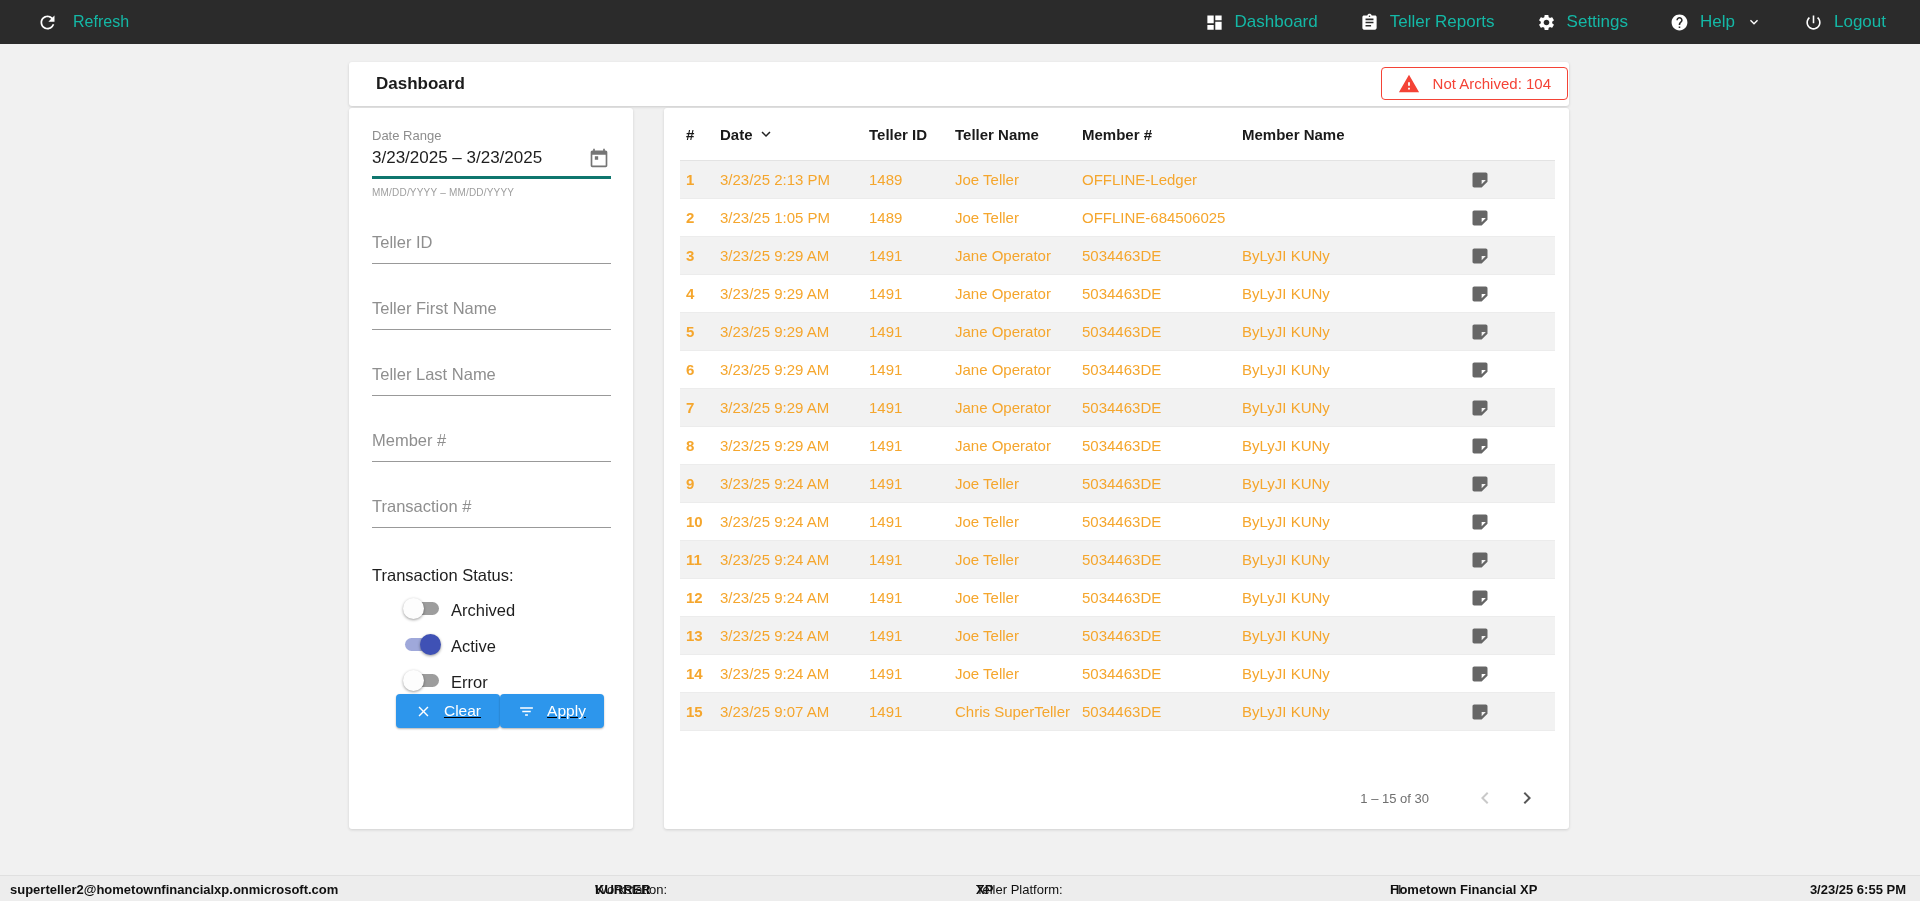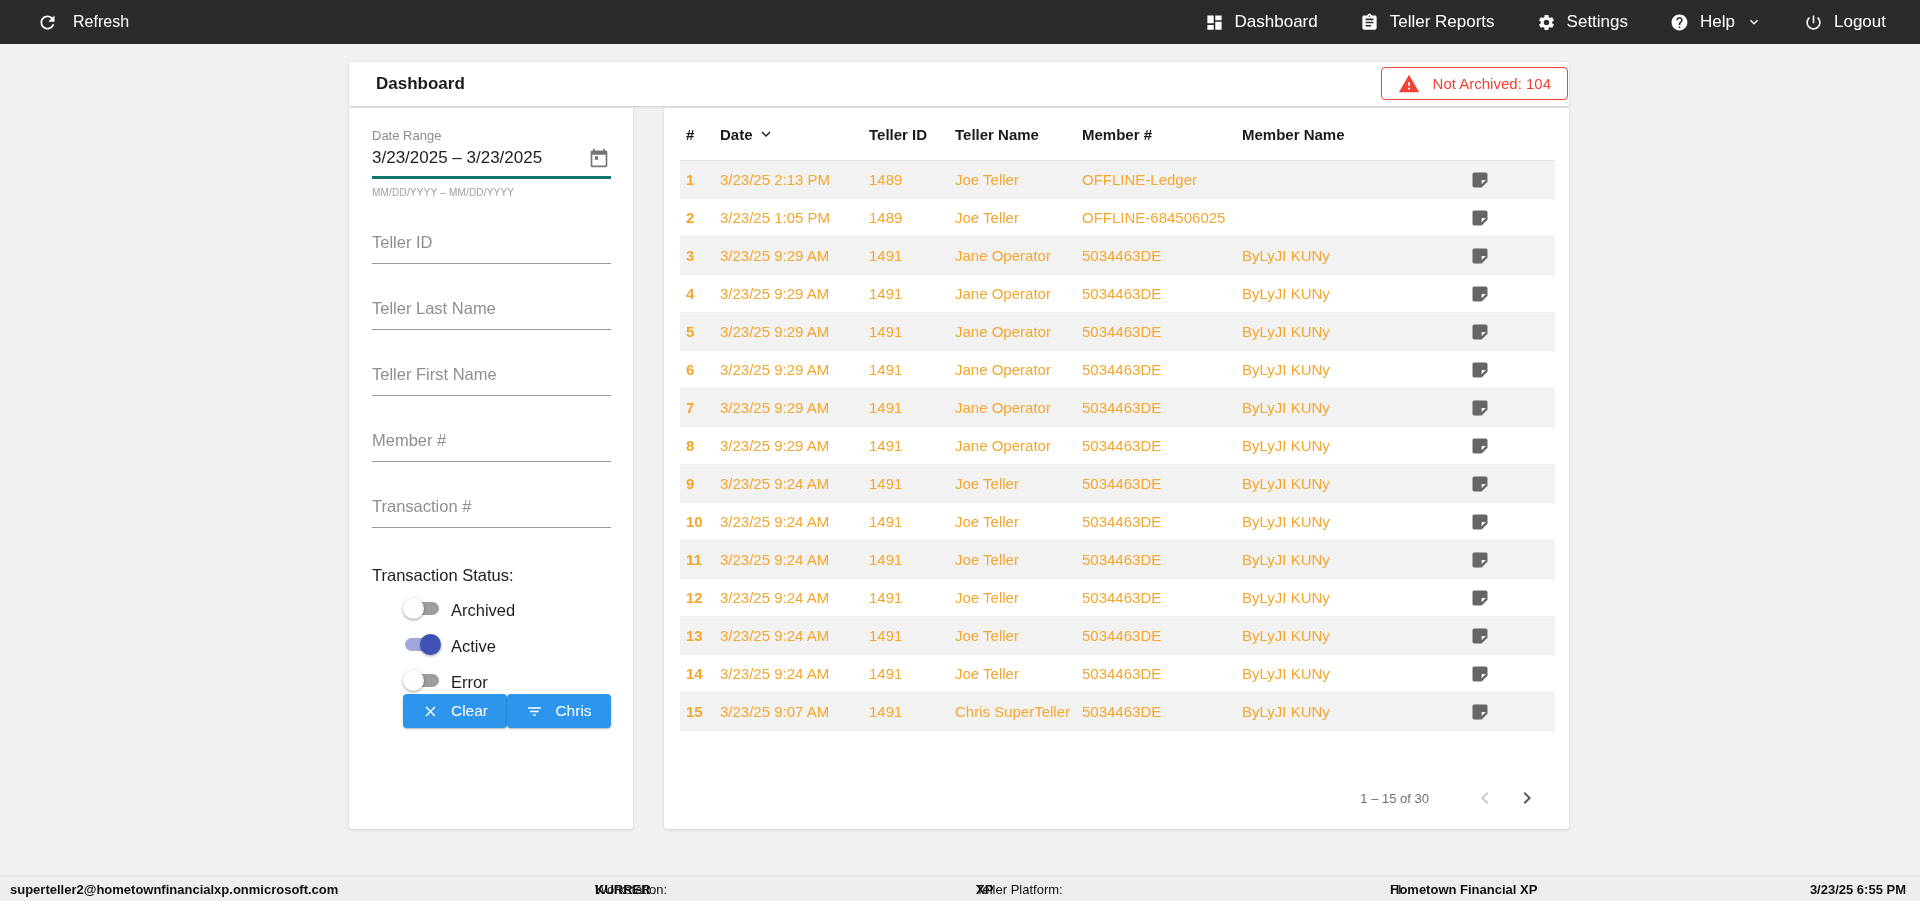--- a/index.html
+++ b/index.html
@@ -4,21 +4,21 @@
 <style>
   html,body{margin:0;padding:0;}
   body{
     width:1920px;height:901px;position:relative;overflow:hidden;
     background:#f1f1f1;font-family:"Liberation Sans",sans-serif;
     -webkit-font-smoothing:antialiased;
   }
   svg{display:block;}
 
   
-  .navbar{position:absolute;top:0;left:0;right:0;height:44px;background:#2b2b2b;color:#ffffff;display:flex;align-items:center;z-index:5;}
+  .navbar{position:absolute;top:0;left:0;right:0;height:44px;background:#2b2b2b;color:#14b8a6;display:flex;align-items:center;z-index:5;}
   .nav-left{display:flex;align-items:center;gap:15px;margin-left:37px;cursor:pointer;}
   .nav-right{margin-left:auto;display:flex;align-items:center;gap:42px;margin-right:34px;}
   .nav-item{display:flex;align-items:center;gap:11px;font-size:17px;cursor:pointer;white-space:nowrap;}
   .nav-item svg,.nav-left svg{fill:#fff;}
 
   
   .header-card{position:absolute;left:349px;top:62px;width:1220px;height:44px;background:#fff;border-radius:3px;box-shadow:0 1px 3px rgba(0,0,0,.16);}
   .page-title{position:absolute;left:27px;top:50%;transform:translateY(-50%);font-size:17px;font-weight:bold;color:#1b1b1b;}
   .badge{position:absolute;right:1px;top:5px;height:33px;box-sizing:border-box;border:1px solid #f44336;border-radius:4px;background:#fff;display:flex;align-items:center;gap:13px;padding:0 16px;color:#f44336;font-size:15px;white-space:nowrap;}
   .badge svg{fill:#f44336;}
@@ -36,21 +36,21 @@
   .f-field input::placeholder{color:#8f8f8f;opacity:1;}
   .status-label{margin-top:38px;font-size:16.5px;color:#1e1e1e;}
   .toggle-row{display:flex;align-items:flex-start;margin-left:33px;margin-top:16px;height:24px;cursor:pointer;}
   .toggle-row + .toggle-row{margin-top:12px;}
   .switch{position:relative;width:34px;height:15px;flex:0 0 auto;}
   .switch .track{position:absolute;left:0;top:1px;width:34px;height:13px;border-radius:7px;background:#9d9d9d;}
   .switch .thumb{position:absolute;top:-3px;left:-2px;width:21px;height:21px;border-radius:50%;background:#fdfdfd;box-shadow:0 1px 3px rgba(0,0,0,.4);}
   .toggle-row.on .track{background:#9fa8da;}
   .toggle-row.on .thumb{left:auto;right:-2px;background:#3f51b5;}
   .toggle-label{margin-left:12px;font-size:16.5px;color:#1e1e1e;}
-  .btn-row{position:absolute;left:40px;right:22px;top:586px;display:flex;justify-content:flex-end;}
+  .btn-row{position:absolute;left:40px;right:22px;top:586px;display:flex;justify-content:center;text-decoration:underline;}
   .btn{width:104px;height:34px;border:none;border-radius:4px;background:#2d96ec;color:#fff;font-family:inherit;font-size:15.5px;display:flex;align-items:center;justify-content:center;gap:12px;cursor:pointer;box-shadow:0 1px 2px rgba(0,0,0,.3);}
   .btn svg{fill:#fff;}
 
   
   .table-card{position:absolute;left:664px;top:108px;width:905px;height:721px;background:#fff;border-radius:3px;box-shadow:0 1px 3px rgba(0,0,0,.14);box-sizing:border-box;padding:0 14px 0 16px;}
   .t-header{display:flex;align-items:center;height:52px;border-bottom:1px solid #e3e3e3;font-size:15px;font-weight:bold;color:#1a1a1a;}
   .t-header .hcell{display:flex;align-items:center;gap:4px;cursor:pointer;}
   .t-header svg{fill:#222;}
   .cell{box-sizing:border-box;overflow:hidden;white-space:nowrap;}
   .c-num{width:40px;padding-left:6px;}
@@ -143,22 +143,22 @@
     <input class="date-input" type="text" value="3/23/2025 – 3/23/2025" style="">
     <button class="cal-btn">
       <svg width="20" height="20" viewBox="0 0 24 24">
           <path d="M20 3h-1V1h-2v2H7V1H5v2H4c-1.1 0-2 .9-2 2v16c0 1.1.9 2 2 2h16c1.1 0 2-.9 2-2V5c0-1.1-.9-2-2-2zm0 18H4V8h16v13zM7 10h4v4H7v-4z"></path>
         </svg>
     </button>
   </div>
   <div class="f-hint">MM/DD/YYYY – MM/DD/YYYY</div>
 
   <div class="f-field"><input type="text" placeholder="Teller ID" style=""></div>
+  <div class="f-field"><input type="text" placeholder="Teller First Name" style=""></div>
   <div class="f-field"><input type="text" placeholder="Teller Last Name" style=""></div>
-  <div class="f-field"><input type="text" placeholder="Teller First Name" style=""></div>
   <div class="f-field"><input type="text" placeholder="Member #" style=""></div>
   <div class="f-field"><input type="text" placeholder="Transaction #" style=""></div>
 
   <div class="status-label">Transaction Status:</div>
 
   <div class="toggle-row">
     <span class="switch">
         <span class="track"></span>
         <span class="thumb"></span>
       </span>
@@ -183,21 +183,21 @@
     <button class="btn">
       <svg width="17" height="17" viewBox="0 0 24 24">
           <path d="M19 6.41L17.59 5 12 10.59 6.41 5 5 6.41 10.59 12 5 17.59 6.41 19 12 13.41 17.59 19 19 17.59 13.41 12z"></path>
         </svg>
       <span>Clear</span>
     </button>
     <button class="btn">
       <svg width="17" height="17" viewBox="0 0 24 24">
           <path d="M10 18h4v-2h-4v2zM3 6v2h18V6H3zm3 7h12v-2H6v2z"></path>
         </svg>
-      <span>Chris</span>
+      <span>Apply</span>
     </button>
   </div>
 </div>
 
 <div class="table-card">
   <div class="t-header">
     <div class="cell c-num hcell">#</div>
     <div class="cell c-date hcell">
       <span>Date</span>
       <svg width="18" height="18" viewBox="0 0 24 24">

